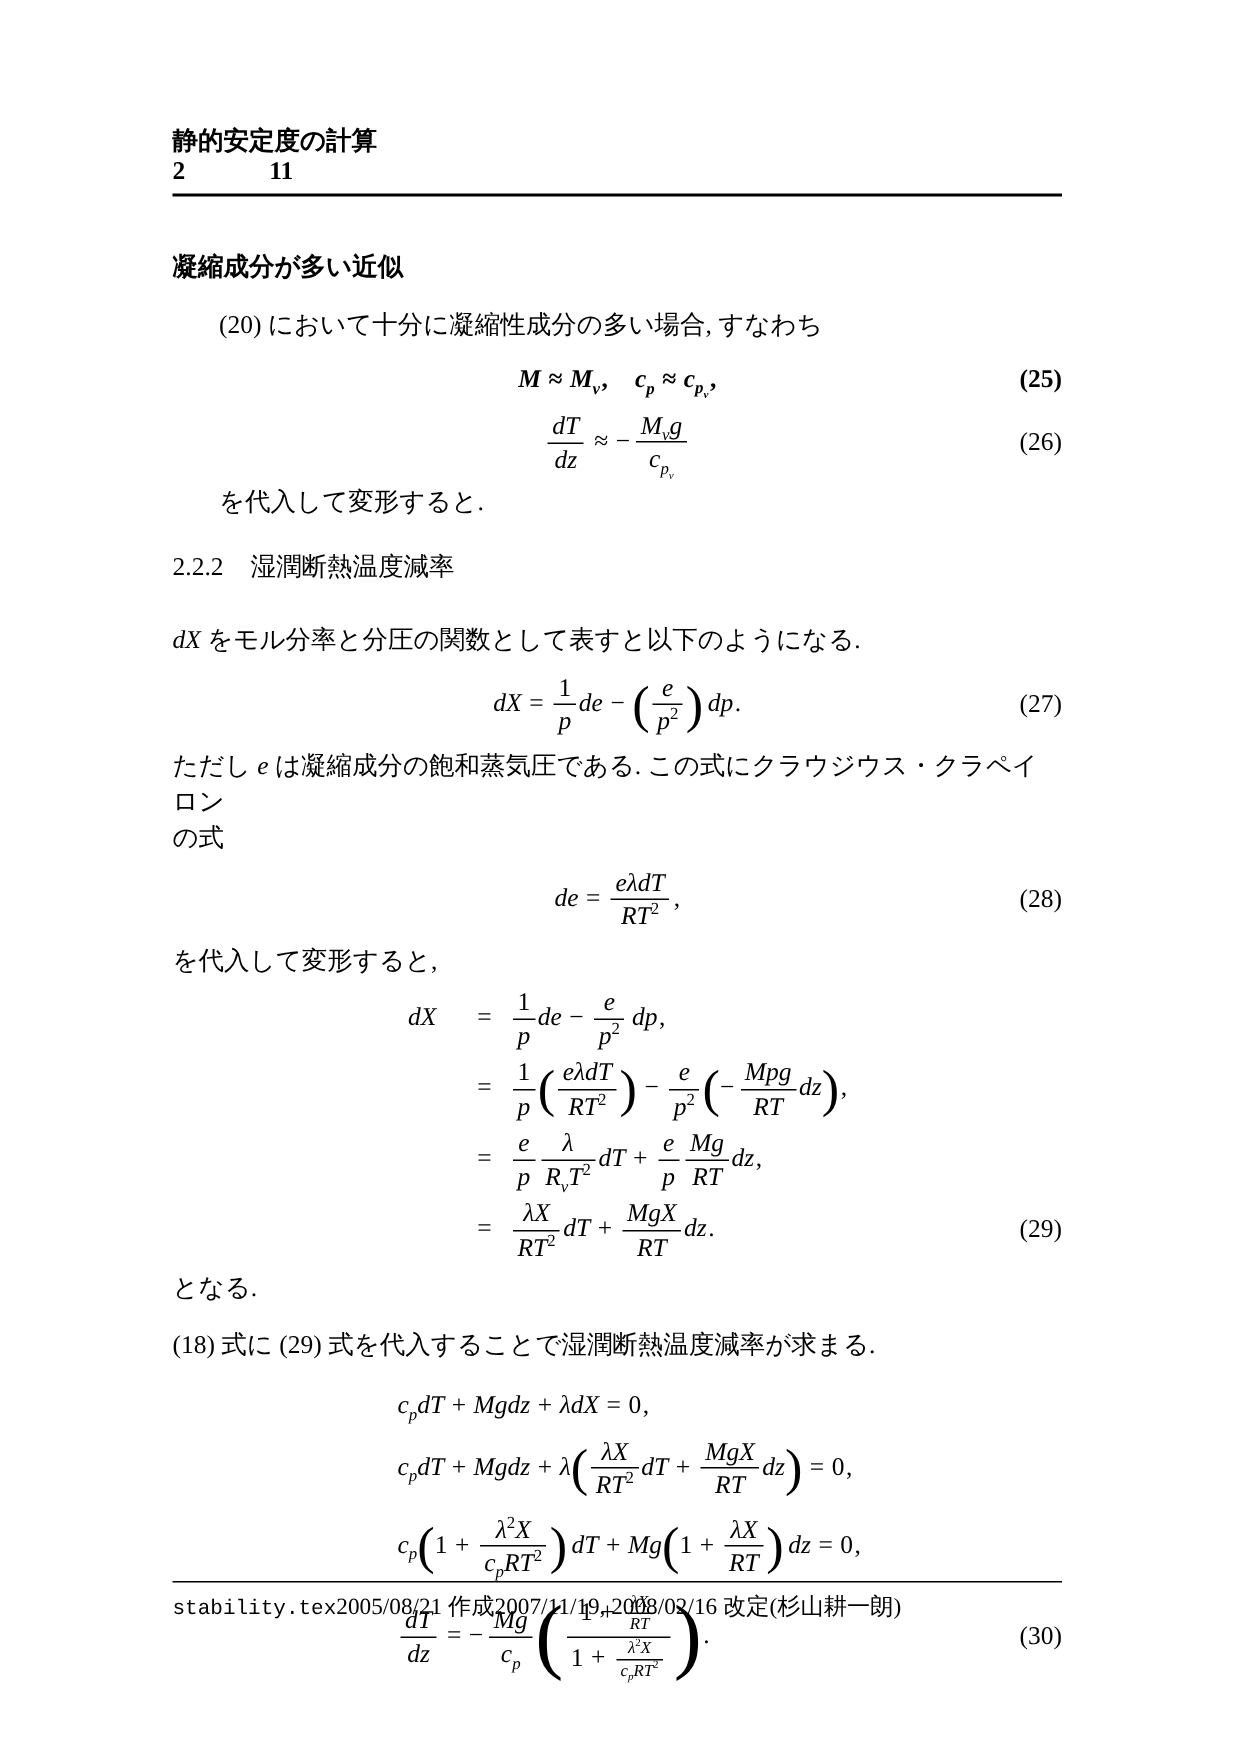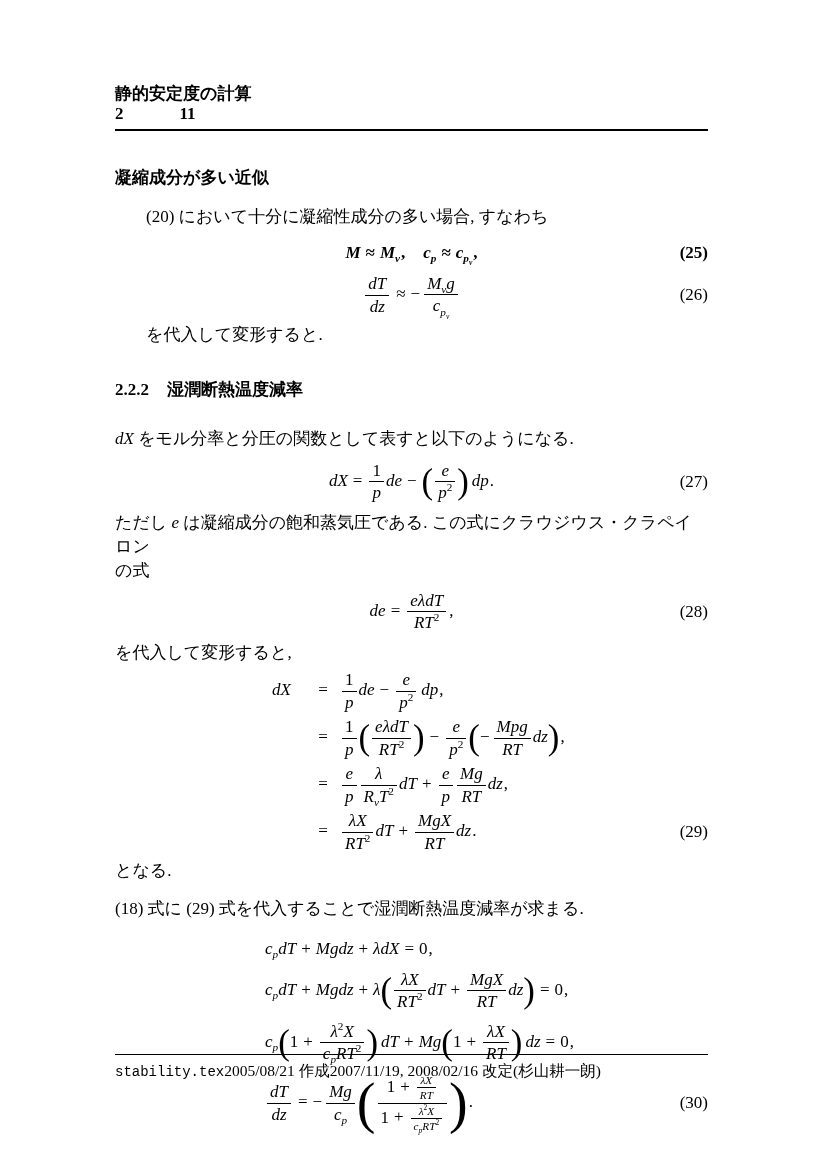--- a/index.html
+++ b/index.html
@@ -13,22 +13,22 @@
   .hdr-left{font-family:"Liberation Sans","DejaVu Sans",sans-serif;font-weight:bold;}
   .hdr-right{display:flex;align-items:baseline;}
   .hdr-secno{font-weight:bold;margin-right:14px;}
   .hdr-sectitle{font-family:"Liberation Sans","DejaVu Sans",sans-serif;font-weight:bold;}
   .hdr-page{font-weight:bold;margin-left:42px;}
   .rule{border-top:2px solid #000;margin-top:5px;}
 
   
   .runin{margin-top:36px;font-family:"Liberation Sans","DejaVu Sans",sans-serif;
          font-weight:bold;font-size:17px;line-height:22px;}
-  .subsec{margin-top:32px;font-family:"Liberation Sans","DejaVu Sans",sans-serif;
-          font-weight:bold;font-size:17px;line-height:22px;}
+  .subsec{margin-top:20px;font-family:"Liberation Sans","DejaVu Sans",sans-serif;
+          font-weight:normal;font-size:17px;line-height:22px;}
   .subsec .no{font-family:"Liberation Serif",serif;margin-right:18px;}
   .para{font-size:17px;line-height:24px;}
   .ind{padding-left:31px;}
   .mt6{margin-top:6px}.mt8{margin-top:16px}
   .mt14{margin-top:14px}.mt26{margin-top:26px}
 
   
   .eq{position:relative;text-align:center;font-size:17px;line-height:1.2;}
   .tag{position:absolute;right:0;top:50%;transform:translateY(-50%);font-style:normal;font-size:17px;}
   .mi{font-style:italic;}

